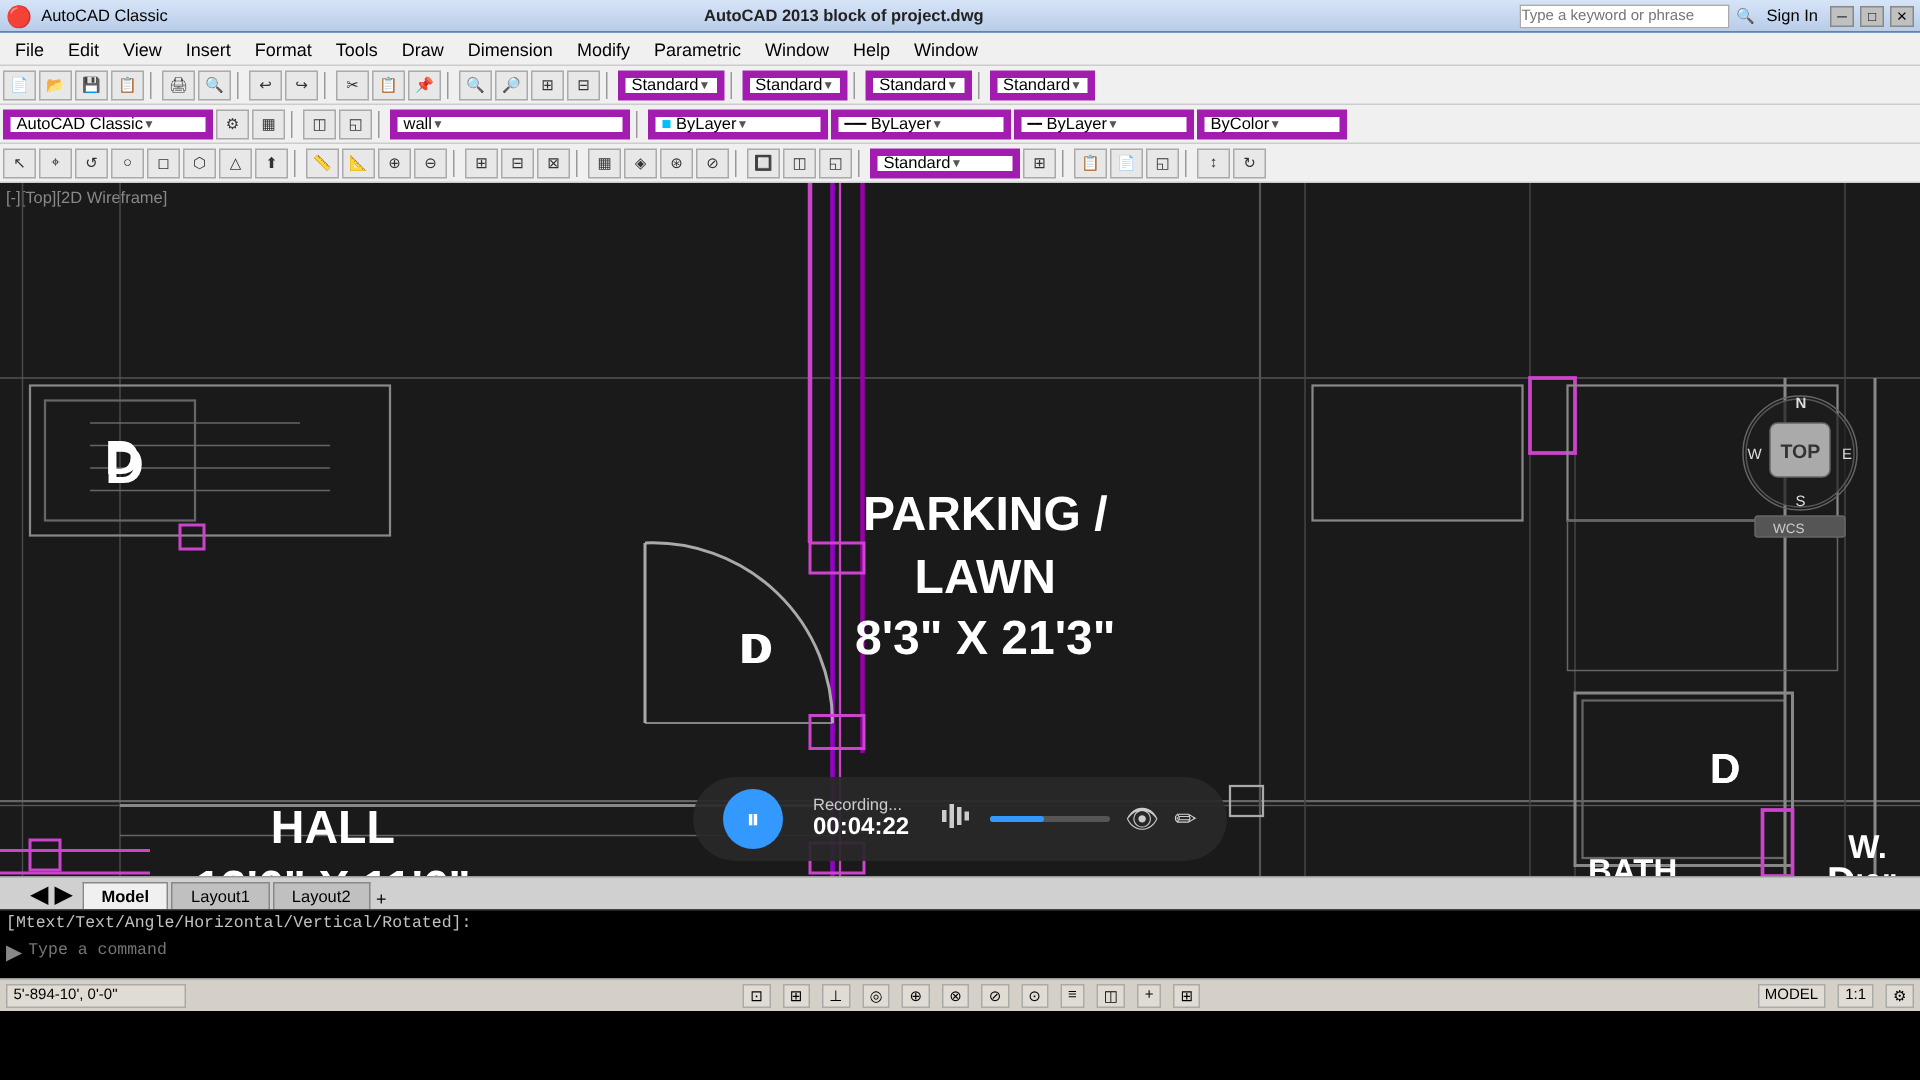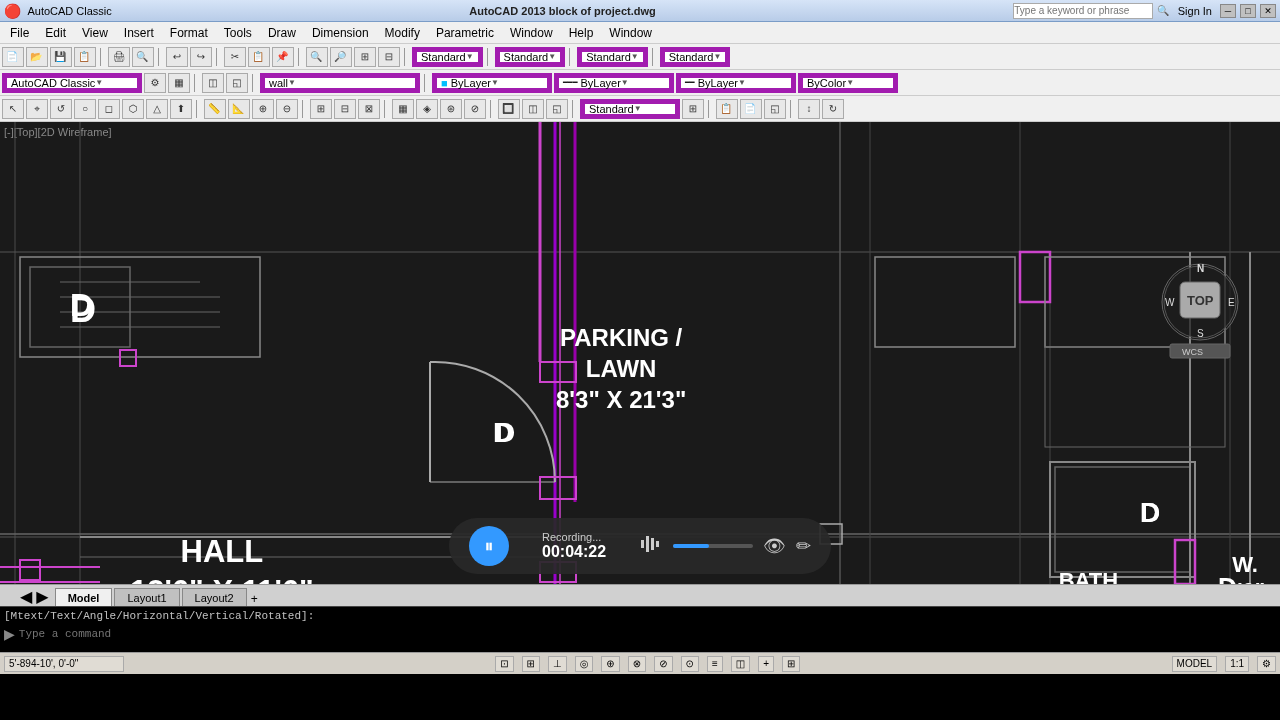--- a/index.html
+++ b/index.html
@@ -158,21 +158,21 @@
     #recording-overlay {
       position: absolute;
       bottom: 10px;
       left: 50%;
       transform: translateX(-50%);
       background: rgba(40, 40, 40, 0.92);
       border-radius: 30px;
       padding: 8px 20px;
       display: flex;
       align-items: center;
-      gap: 33px;
+      gap: 20px;
       z-index: 100;
     }
     #pause-btn {
       width: 40px; height: 40px;
       background: #3399ff;
       border-radius: 50%;
       display: flex; align-items: center; justify-content: center;
       cursor: pointer;
       border: none;
     }
@@ -416,21 +416,21 @@
 
     <rect x="1020" y="130" width="30" height="50" fill="none" stroke="#cc44cc" stroke-width="2.5"></rect>
     <rect x="1175" y="418" width="20" height="44" fill="none" stroke="#cc44cc" stroke-width="2.5"></rect>
 
     <rect x="875" y="135" width="140" height="90" fill="none" stroke="#888" stroke-width="1.5"></rect>
     <rect x="1045" y="135" width="180" height="90" fill="none" stroke="#888" stroke-width="1.5"></rect>
     <rect x="1045" y="225" width="180" height="100" fill="none" stroke="#666" stroke-width="1"></rect>
 
   </svg>
 
-  <div class="room-label" style="left: 556px; top: 200px; font-size: 24px; line-height: 1.3;">
+  <div class="room-label" style="left: 570px; top: 200px; font-size: 32px; line-height: 1.3;">
     PARKING /<br>LAWN<br>8'3" X 21'3"
   </div>
 
   <div class="room-label" style="left: 130px; top: 410px; font-size: 31px; line-height: 1.3;">
     HALL<br>13'6" X 11'6"
   </div>
 
   <div class="room-label" style="left: 1058px; top: 445px; font-size: 22px; line-height: 1.3;">
     BATH<br>4'0" X<br>8'0"
   </div>

